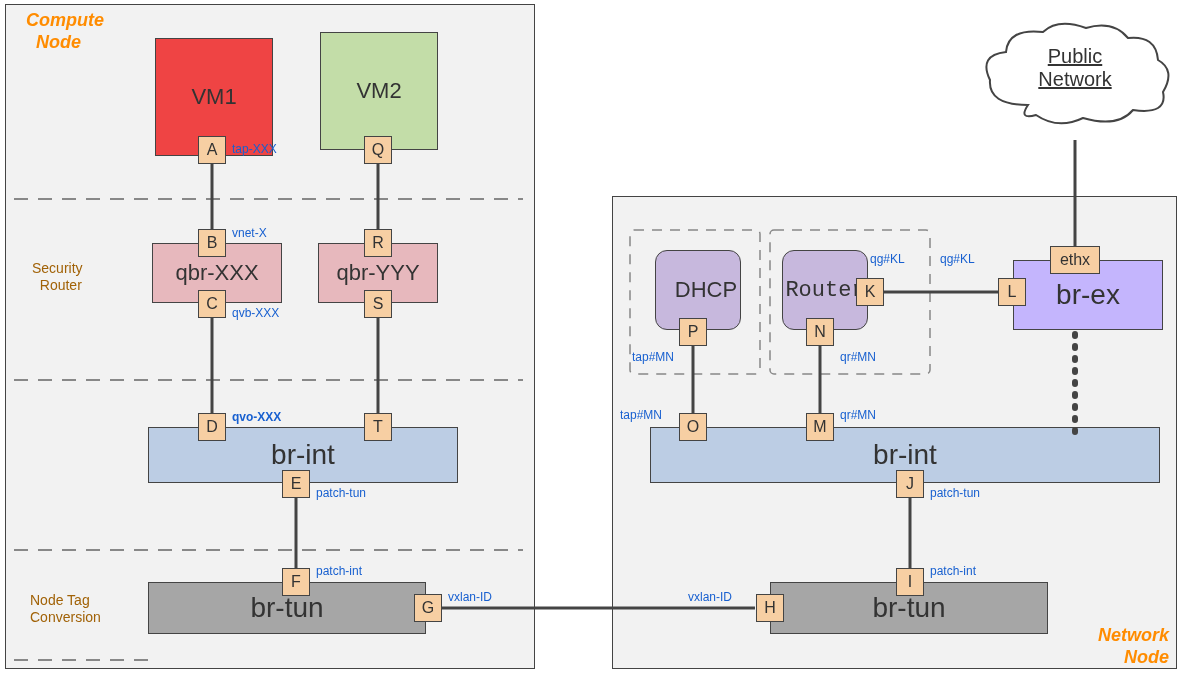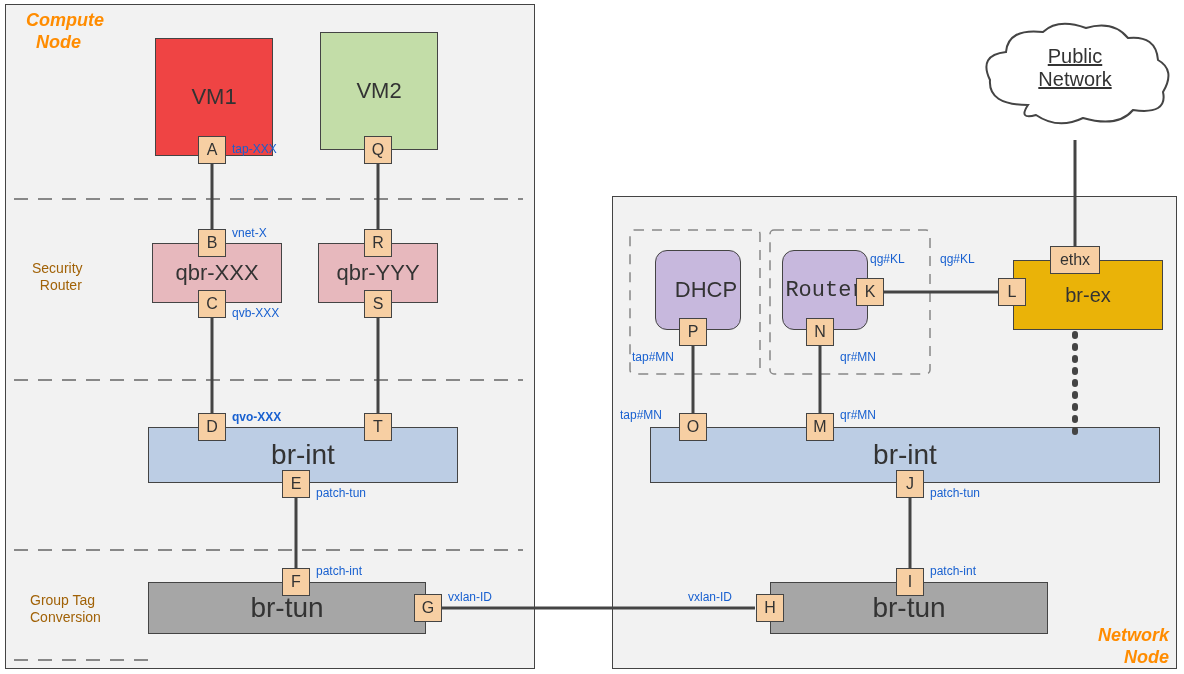--- a/index.html
+++ b/index.html
@@ -153,21 +153,21 @@
 <div class="panel-title" style="left:1098px; top:625px; text-align:right;">
   <span>Network</span><br>
   &nbsp;&nbsp;&nbsp;&nbsp;<span>Node</span>
 </div>
 
 <div class="side-label" style="left:32px; top:260px;">
   <span>Security</span><br>
   &nbsp;&nbsp;<span>Router</span>
 </div>
 <div class="side-label" style="left:30px; top:592px;">
-  <span>Group Tag</span><br>
+  <span>Node Tag</span><br>
   <span>Conversion</span>
 </div>
 
 <div class="box" style="left:155px; top:38px; width:118px; height:118px; background:#ef4444;">
   <span>VM1</span>
 </div>
 <div class="box" style="left:320px; top:32px; width:118px; height:118px; background:#c3dda8;">
   <span>VM2</span>
 </div>
 
@@ -186,21 +186,21 @@
   <span>br-tun</span>
 </div>
 
 <div class="box" style="left:655px; top:250px; width:86px; height:80px; background:#c7b8dd; border-radius:12px;padding-left:16px;">
   <span>DHCP</span>
 </div>
 <div class="box" style="left:782px; top:250px; width:86px; height:80px; background:#c7b8dd; border-radius:12px;font-family:Liberation Mono, monospace;">
   <span>Router</span>
 </div>
 
-<div class="box" style="left:1013px; top:260px; width:150px; height:70px; background:#eab308; font-size:20px;">
+<div class="box" style="left:1013px; top:260px; width:150px; height:70px; background:#c4b5fd; font-size:28px;">
   <span>br-ex</span>
 </div>
 
 <div class="box" style="left:650px; top:427px; width:510px; height:56px; background:#bccde4; font-size:28px;">
   <span>br-int</span>
 </div>
 
 <div class="box" style="left:770px; top:582px; width:278px; height:52px; background:#a6a6a6; font-size:28px;">
   <span>br-tun</span>
 </div>

